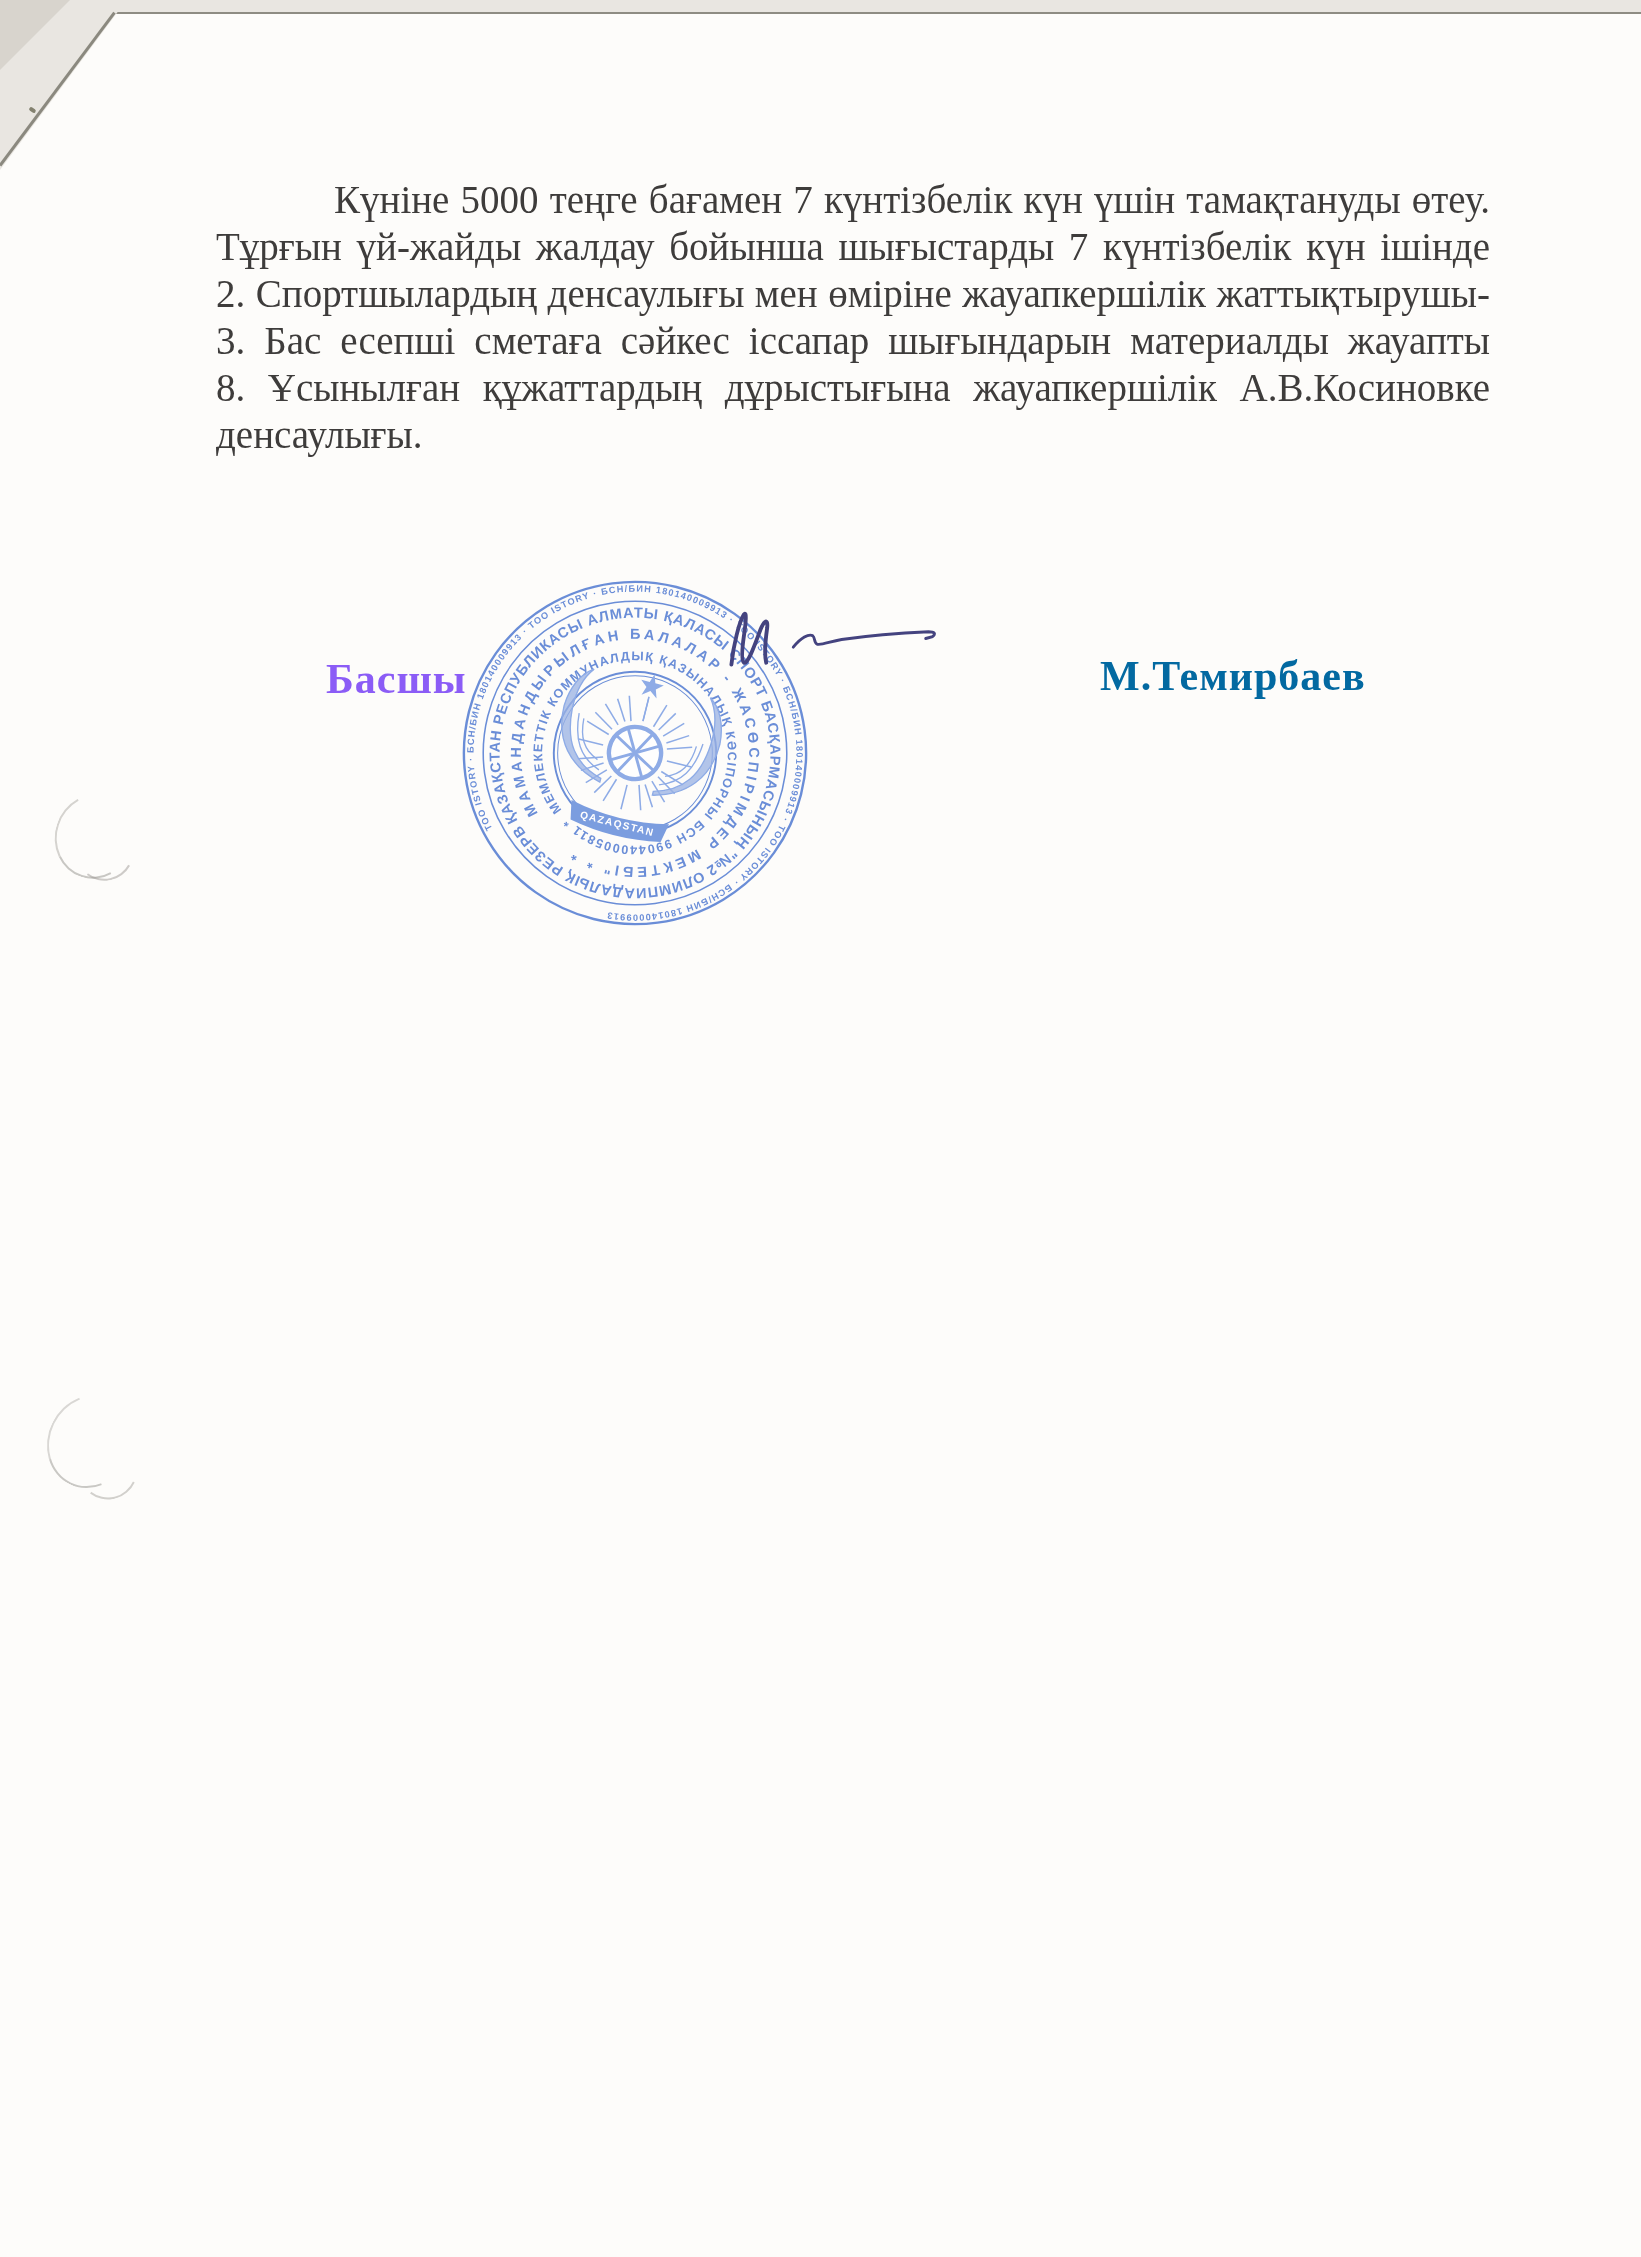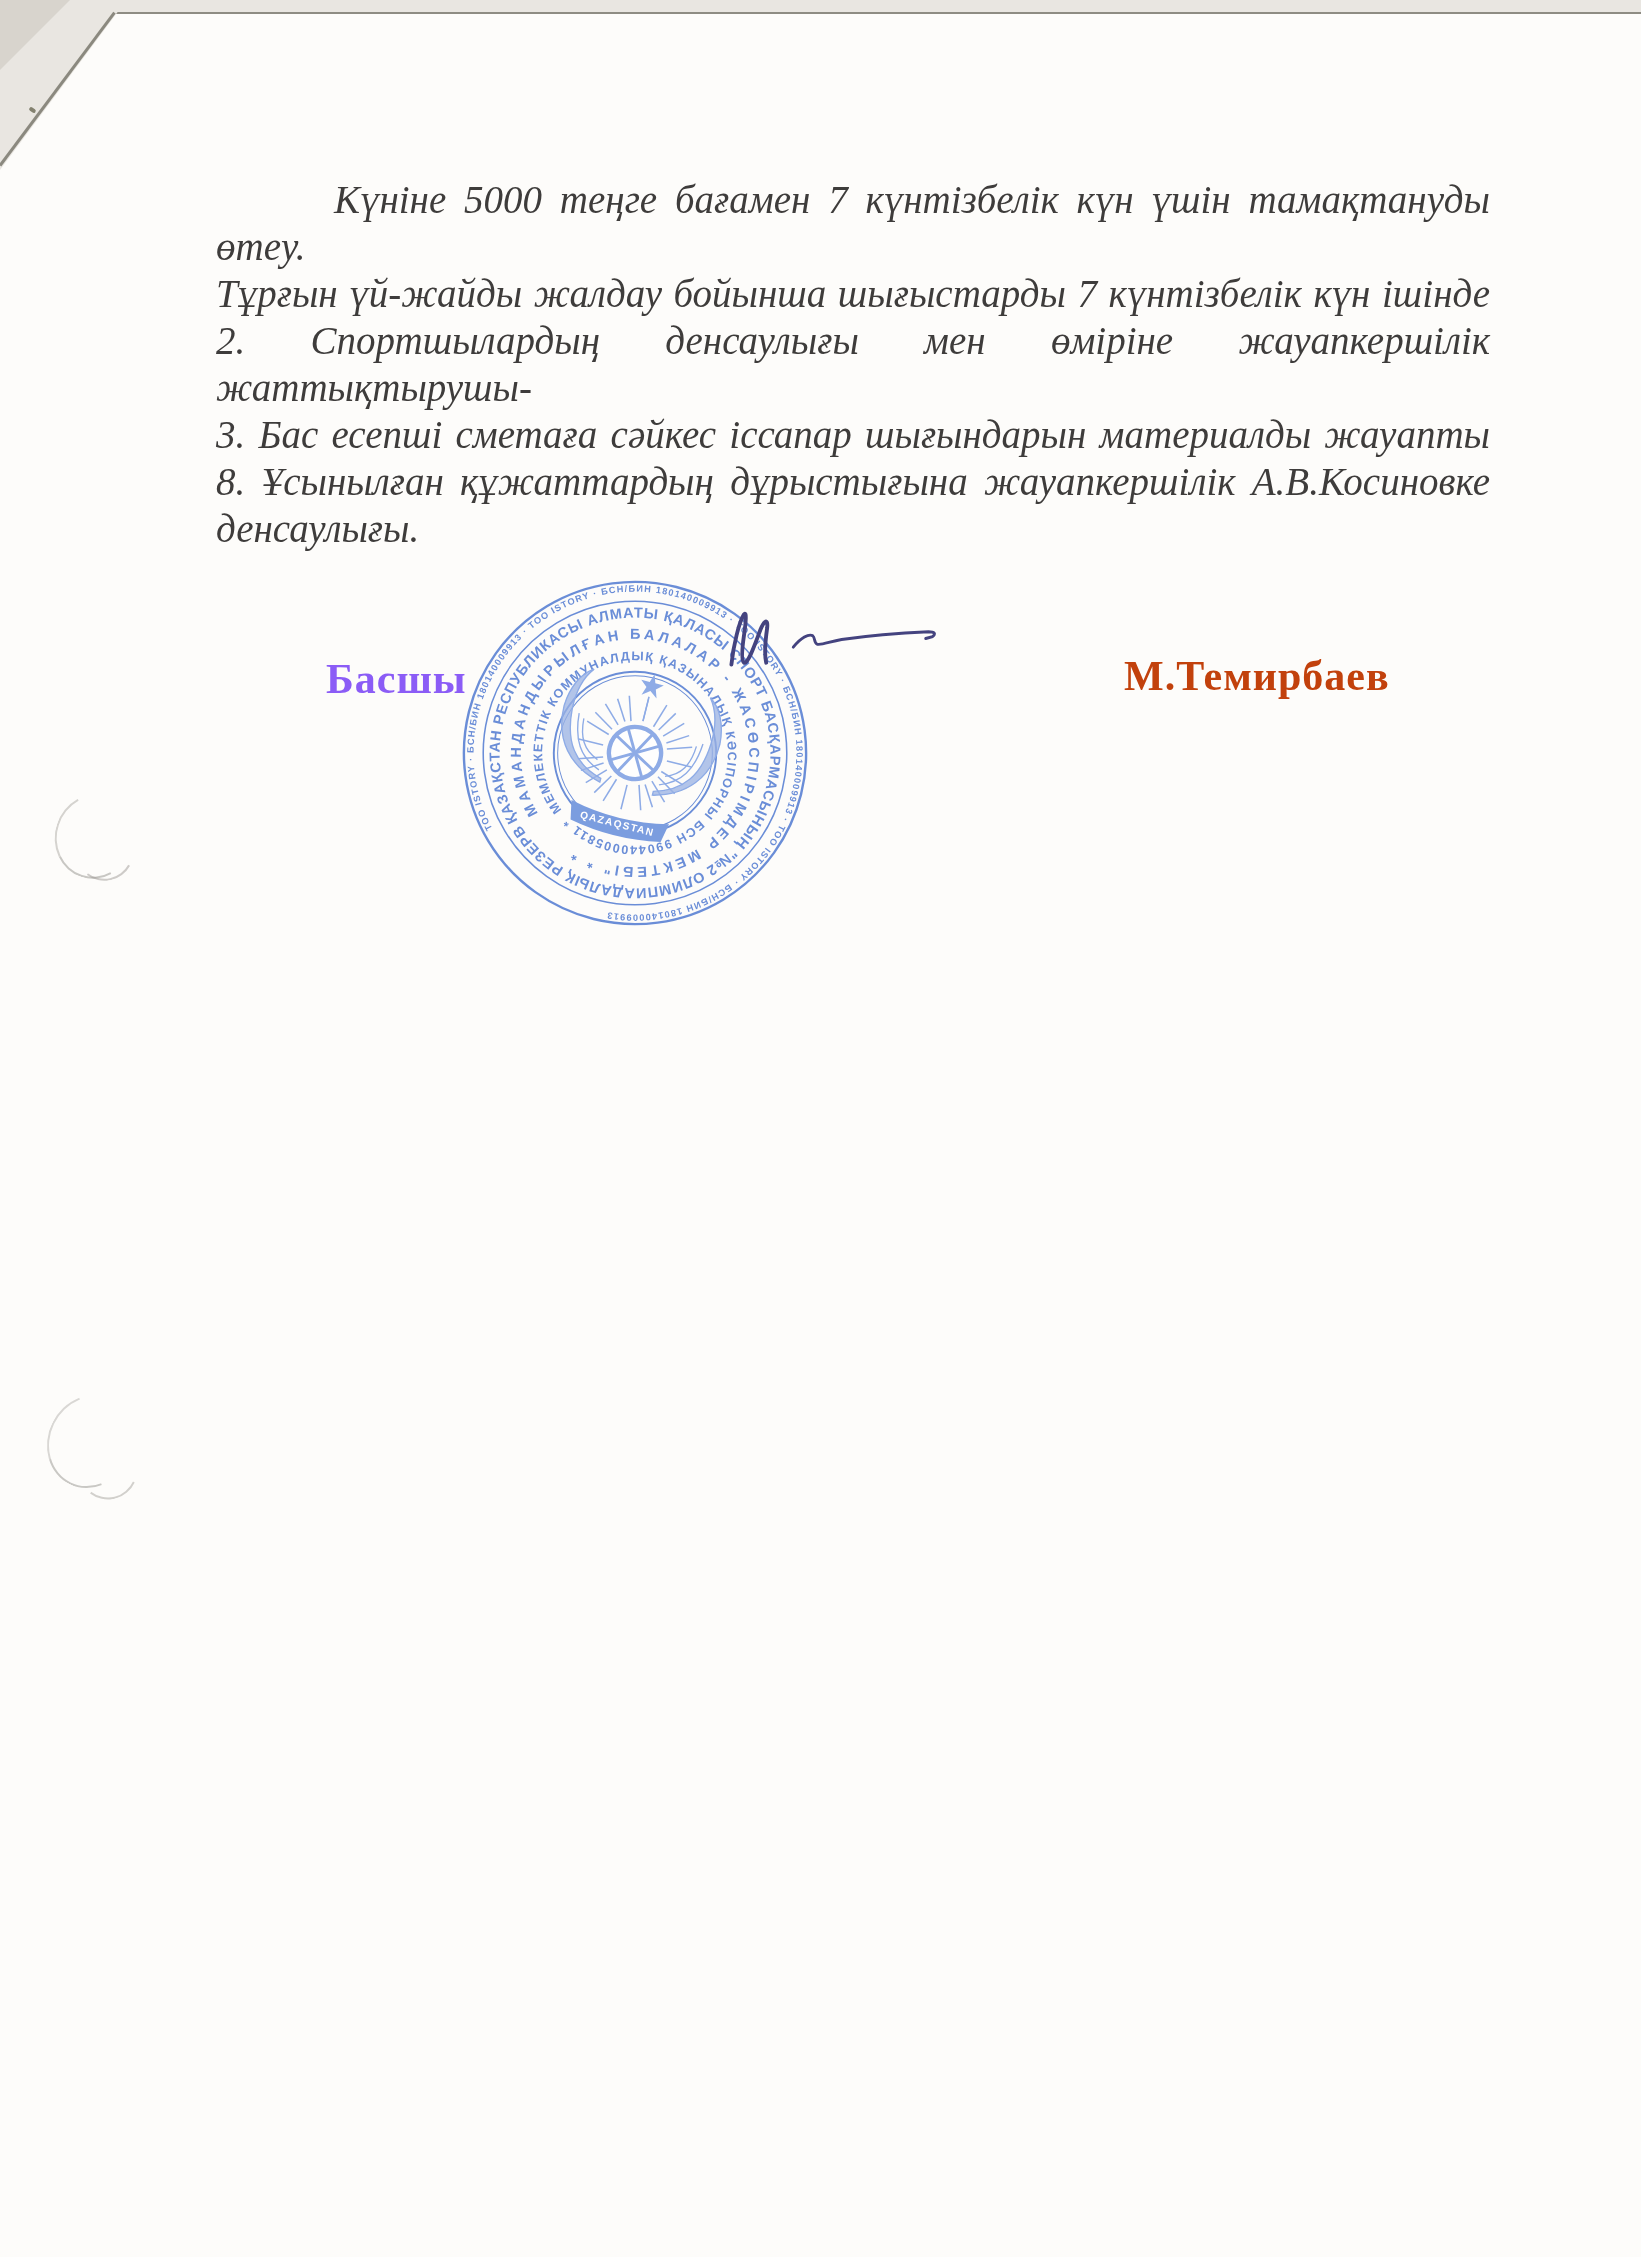--- a/index.html
+++ b/index.html
@@ -44,31 +44,31 @@
     border-color:transparent transparent rgba(150,147,141,.5) rgba(150,147,141,.35);
     transform:rotate(26deg);}
   .c-b2{left:71px;top:1417px;width:64px;height:79px;border-width:2.9px;
     border-color:transparent transparent rgba(150,147,141,.42) transparent;
     transform:rotate(-14deg);}
   
   .doc-text{
     position:absolute;left:216px;top:176px;width:1274px;
     color:#3e3c3b;font-size:39px;line-height:47px;
   }
-  .doc-line{white-space:normal;font-style:italic;}
+  .doc-line{white-space:normal;}
   .doc-line.j{text-align:justify;text-align-last:justify;}
   .doc-line.indent{text-indent:118px;}
   
   .sig-title{
     position:absolute;left:326px;top:655px;
     font-size:42px;font-weight:bold;color:#8b5cf6;letter-spacing:1px;
   }
   .sig-name{
-    position:absolute;left:1124px;top:652px;
-    font-size:42px;font-weight:bold;color:#c2410c;letter-spacing:1px;text-align:center;
+    position:absolute;left:1100px;top:652px;
+    font-size:42px;font-weight:bold;color:#0369a1;letter-spacing:1px;text-align:center;
   }
   
   .stamp{
     position:absolute;left:461px;top:579px;width:348px;height:348px;
     opacity:.9;filter:blur(0.3px);
   }
   .stamp text{
     font-family:"Liberation Sans","DejaVu Sans",sans-serif;
     font-weight:bold;
   }

